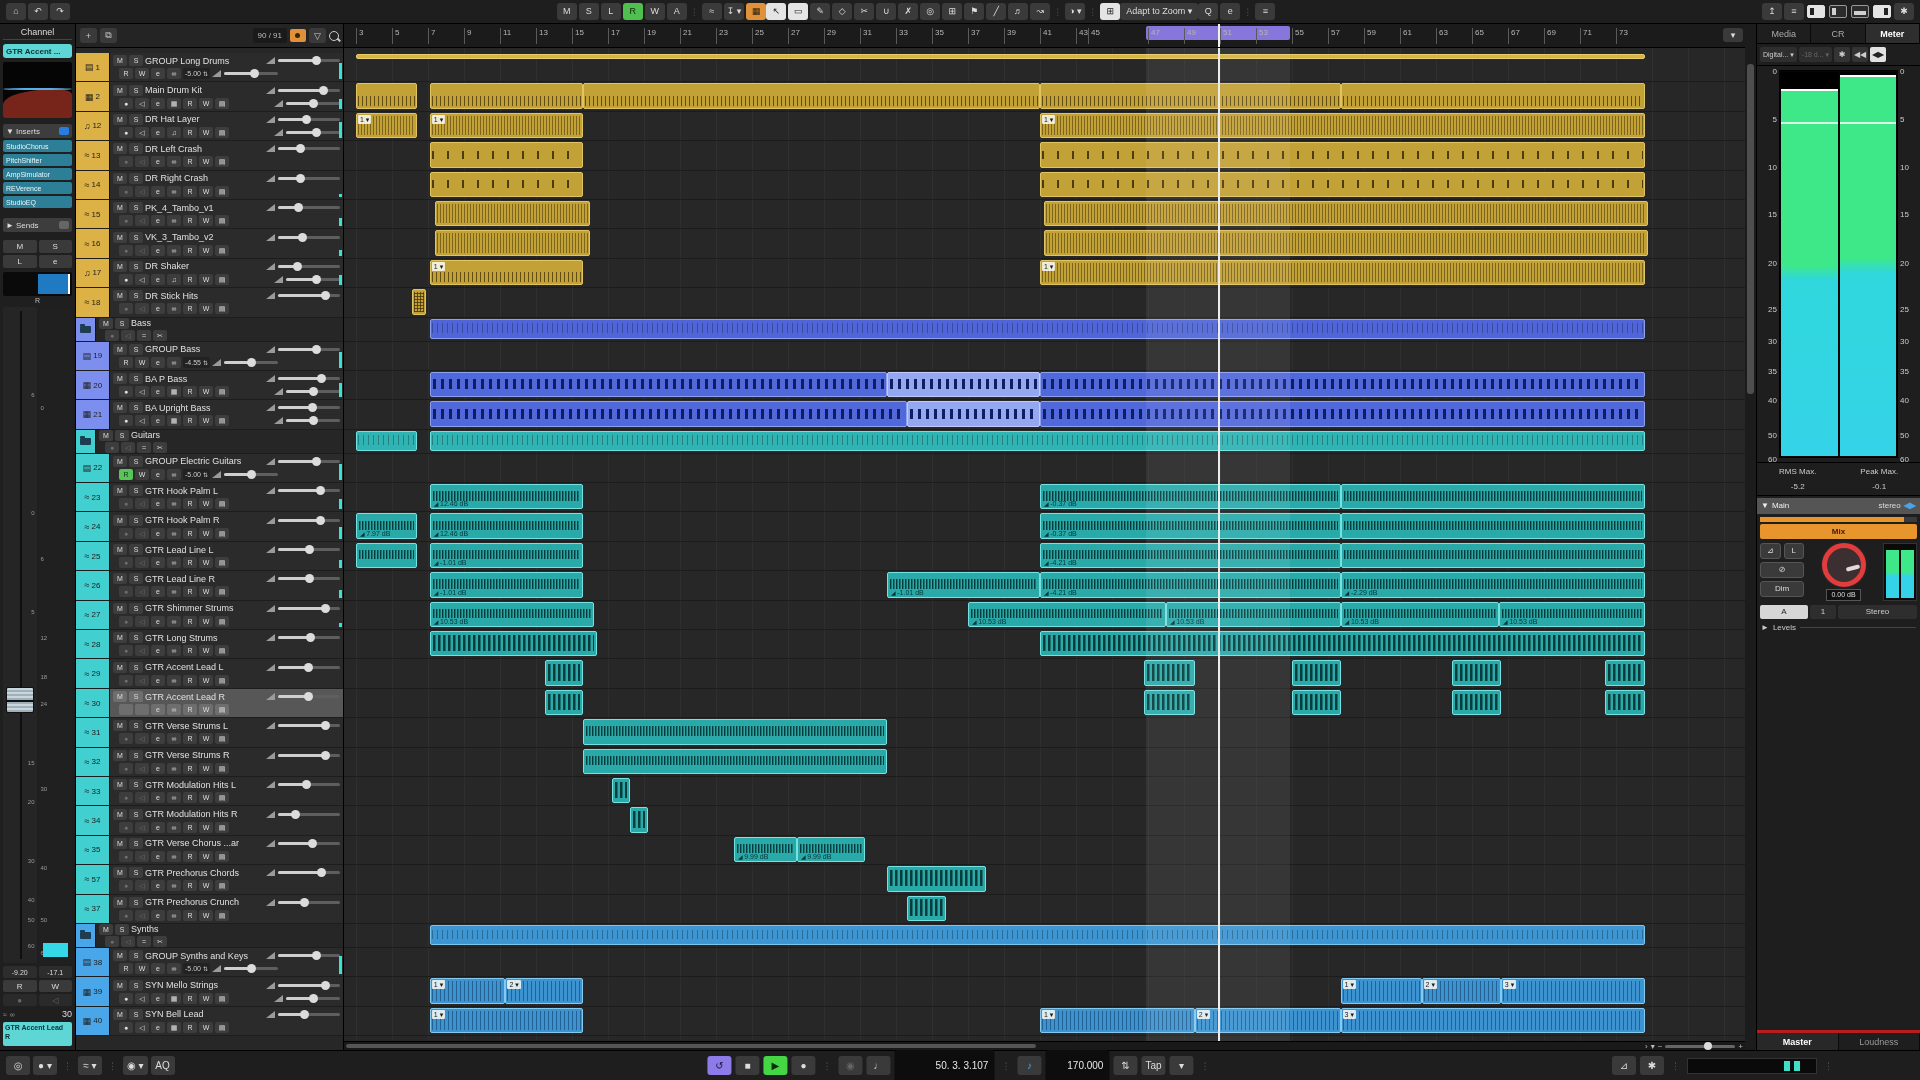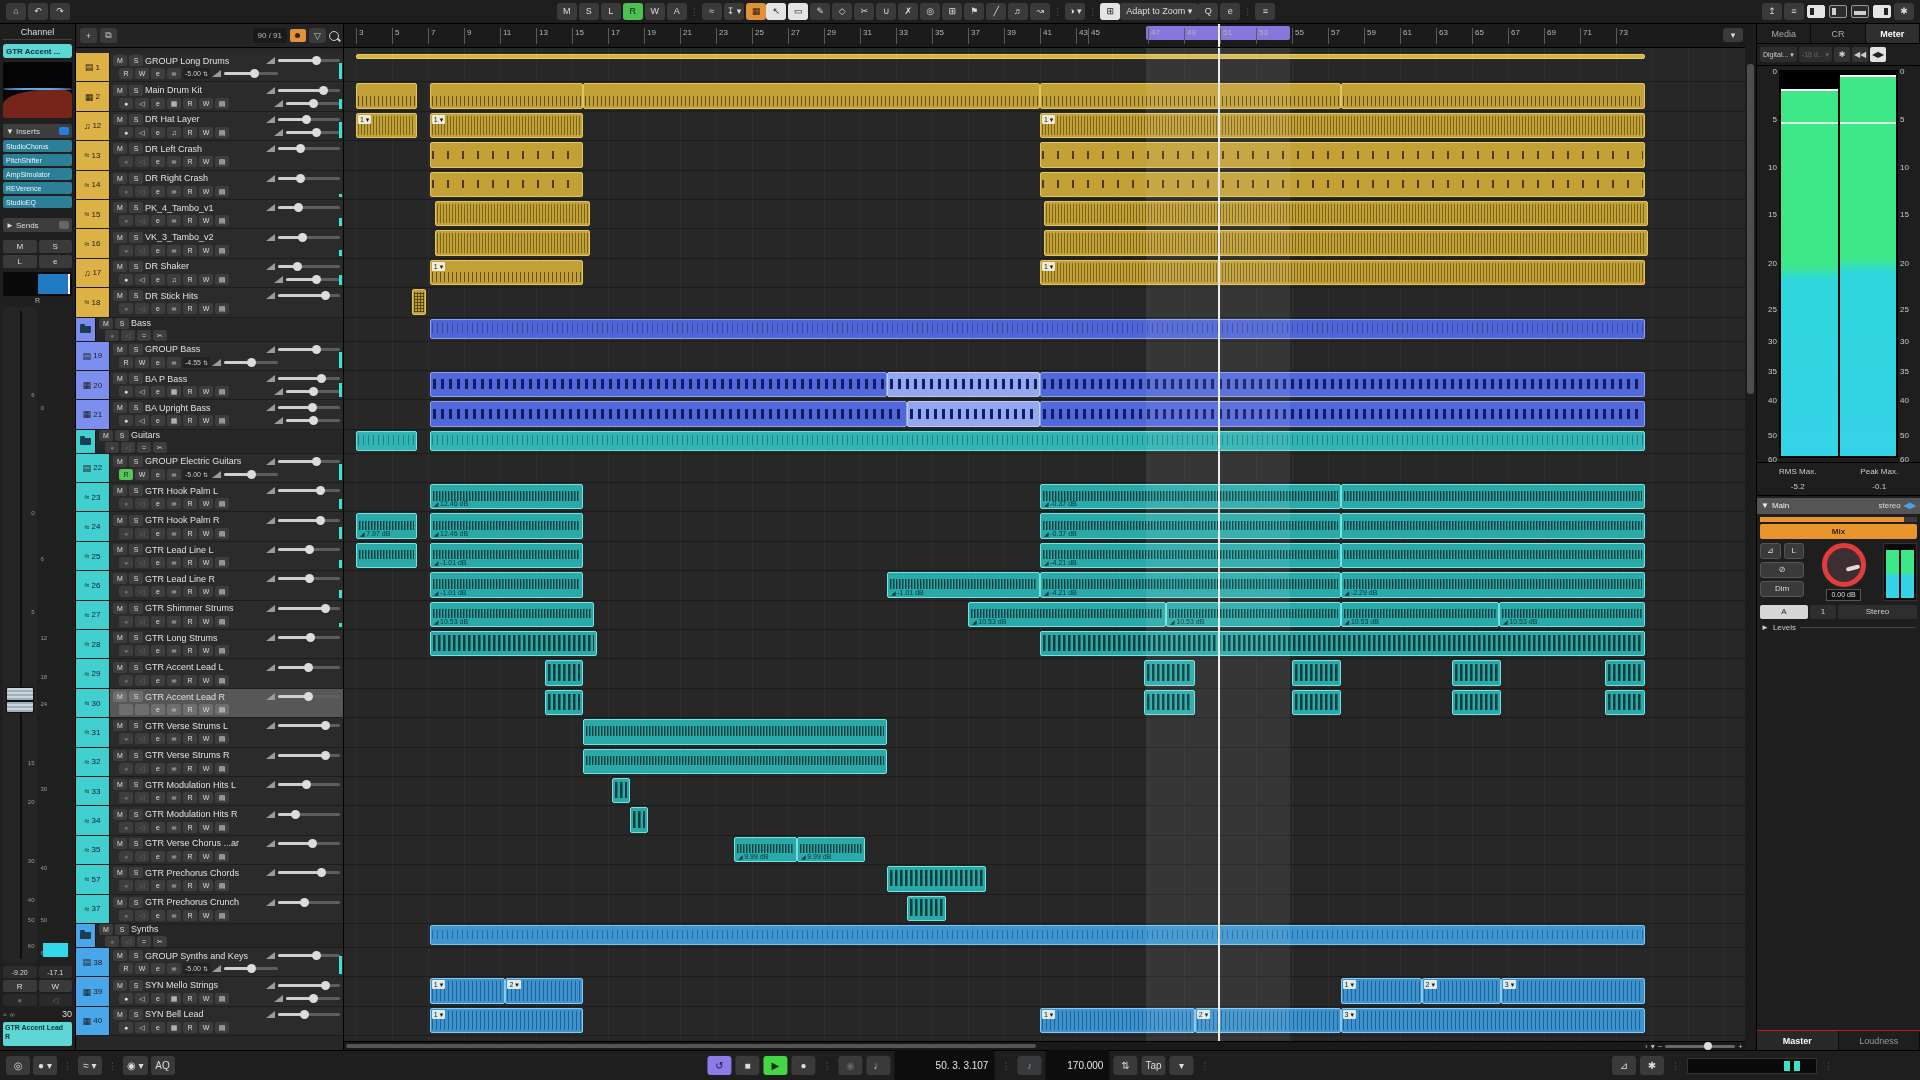--- a/index.html
+++ b/index.html
@@ -168,21 +168,21 @@
   .gainbox{height:12px;background:#111;border:1px solid #555;font-size:7px;color:#ddd;display:flex;align-items:center;justify-content:center;padding:0 4px}
   .minimeter{width:34px;height:58px;background:#0a0a0a;border:1px solid #333;display:flex;gap:2px;padding:2px}
   .minimeter i{flex:1;background:linear-gradient(#3ee889 0%,#3ee889 45%,#35d3e8 55%,#35d3e8 100%);margin-top:4px}
   #rz-out{display:flex;gap:2px;padding:2px 3px}
   #rz-out .a{width:48px;background:#d6d6d6;color:#222}
   #rz-out div{height:14px;border-radius:2px;background:#2e2e2e;display:flex;align-items:center;justify-content:center;font-size:8px;color:#ccc}
   #rz-out .s{flex:1}
   #rz-out .one{width:26px}
   #rz-levels{height:14px;display:flex;align-items:center;gap:4px;padding:0 4px;color:#ccc;font-size:8px}
   #rz-levels::after{content:"";flex:1;height:1px;background:#444}
-  #rz-btabs{height:20px;display:flex;border-top:1px solid #b91c1c;margin-top:8px}
+  #rz-btabs{height:20px;display:flex;border-top:3px solid #b91c1c;margin-top:8px}
   .rz-btab{flex:1;display:flex;align-items:center;justify-content:center;font-size:9px;color:#999;border-right:1px solid #0a0a0a}
   .rz-btab.act{color:#fff;font-weight:bold;background:#282828}
   
   #bottombar{position:absolute;left:0;right:0;bottom:0;height:30px;background:#1e1e1e;border-top:1px solid #000;display:flex;align-items:center;padding:0 6px}
   .bb-grp{display:flex;align-items:center;gap:3px}
   .bbtn{height:19px;min-width:24px;background:#3a3a3a;border-radius:3px;color:#ddd;font-size:10px;display:flex;align-items:center;justify-content:center;padding:0 4px}
   .bbtn.purple{background:#8d7ce8;color:#1c1440}
   .bbtn.play{background:#44d644;color:#0b2e0b}
   .bbtn.dim{color:#666}
   .bval{height:32px;background:#0d0d0d;border-radius:3px;color:#e8e8e8;font-size:10px;display:flex;align-items:center;justify-content:flex-end;padding:0 6px;min-width:100px}

